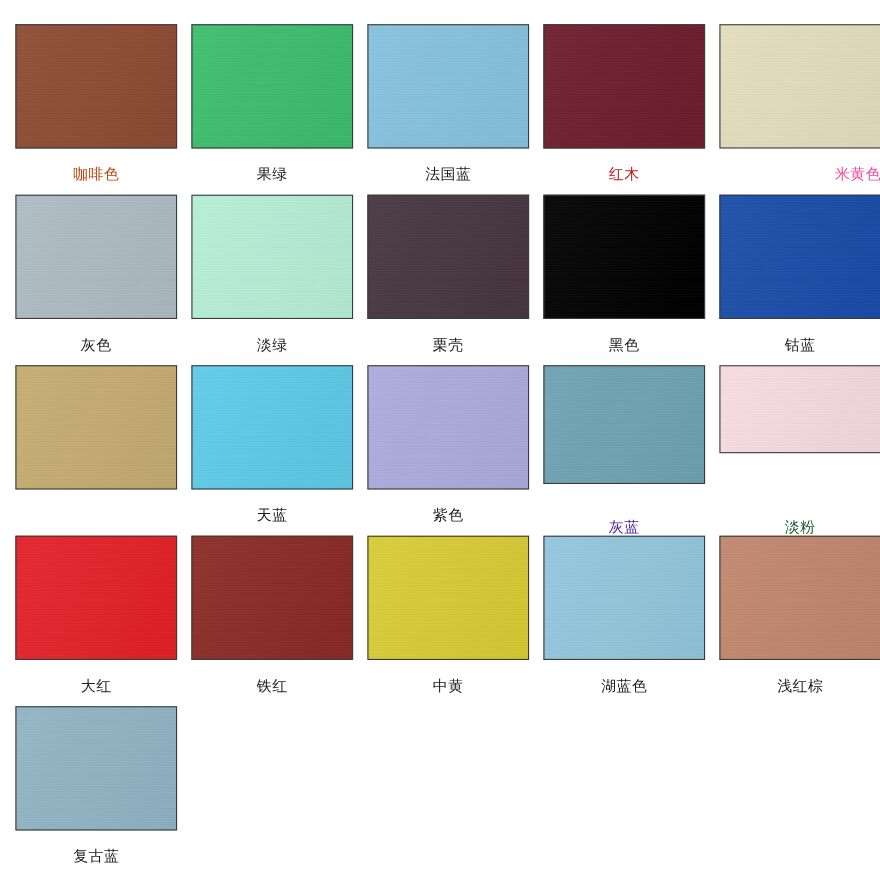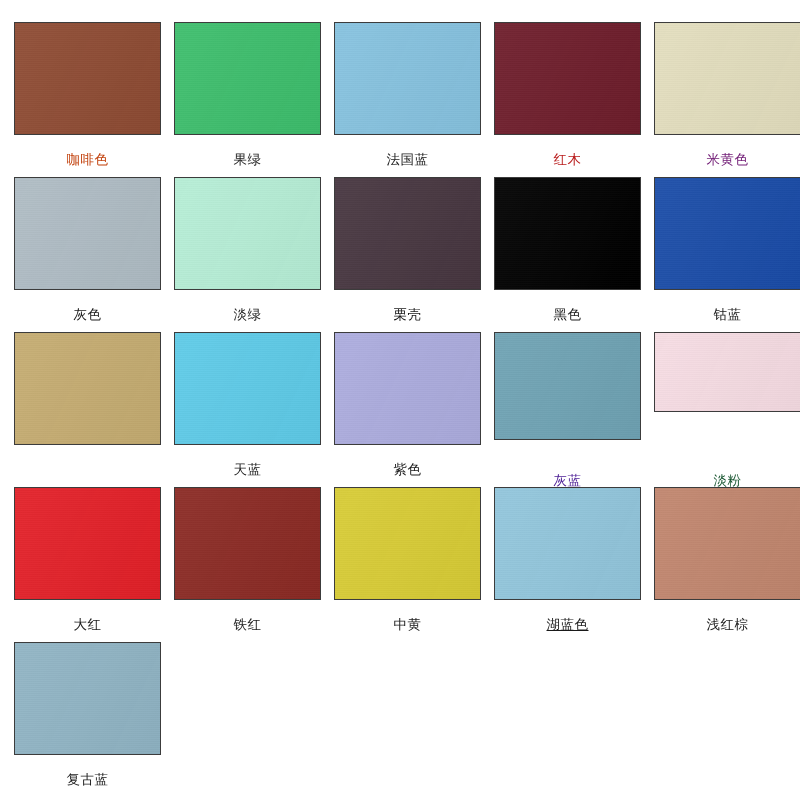--- a/index.html
+++ b/index.html
@@ -81,21 +81,21 @@
     <div class="swatch-cell">
       <div class="swatch-chip" style="background-color: rgb(134, 194, 223); border-color: rgb(60, 60, 60);"></div>
       <div class="swatch-label" style="color: rgb(26, 26, 26);">法国蓝</div>
     </div>
     <div class="swatch-cell">
       <div class="swatch-chip" style="background-color: rgb(110, 29, 43); border-color: rgb(60, 60, 60);"></div>
       <div class="swatch-label" style="color: #b91c1c;">红木</div>
     </div>
     <div class="swatch-cell">
       <div class="swatch-chip" style="background-color: rgb(227, 222, 190); border-color: rgb(60, 60, 60);"></div>
-      <div class="swatch-label" style="color: #701a75;">米黄色</div>
+      <div class="swatch-label" style="color: #ec4899; text-align: right;">米黄色</div>
     </div>
     <div class="swatch-cell">
       <div class="swatch-chip" style="background-color: rgb(175, 188, 196); border-color: rgb(60, 60, 60);"></div>
       <div class="swatch-label" style="color: rgb(26, 26, 26);">灰色</div>
     </div>
     <div class="swatch-cell">
       <div class="swatch-chip" style="background-color: rgb(182, 238, 214); border-color: rgb(60, 60, 60);"></div>
       <div class="swatch-label" style="color: rgb(26, 26, 26);">淡绿</div>
     </div>
     <div class="swatch-cell">
@@ -136,21 +136,21 @@
     <div class="swatch-cell">
       <div class="swatch-chip" style="background-color: rgb(139, 42, 36); border-color: rgb(60, 60, 60);"></div>
       <div class="swatch-label" style="color: rgb(26, 26, 26);">铁红</div>
     </div>
     <div class="swatch-cell">
       <div class="swatch-chip" style="background-color: rgb(216, 204, 53); border-color: rgb(60, 60, 60);"></div>
       <div class="swatch-label" style="color: rgb(26, 26, 26);">中黄</div>
     </div>
     <div class="swatch-cell">
       <div class="swatch-chip" style="background-color: rgb(146, 198, 220); border-color: rgb(60, 60, 60);"></div>
-      <div class="swatch-label" style="color: rgb(26, 26, 26); text-decoration: underline;">湖蓝色</div>
+      <div class="swatch-label" style="color: rgb(26, 26, 26);">湖蓝色</div>
     </div>
     <div class="swatch-cell">
       <div class="swatch-chip" style="background-color: rgb(193, 134, 110); border-color: rgb(60, 60, 60);"></div>
       <div class="swatch-label" style="color: rgb(26, 26, 26);">浅红棕</div>
     </div>
     <div class="swatch-cell">
       <div class="swatch-chip" style="background-color: rgb(144, 180, 196); border-color: rgb(60, 60, 60);"></div>
       <div class="swatch-label" style="color: rgb(26, 26, 26);">复古蓝</div>
     </div>
   </main>

